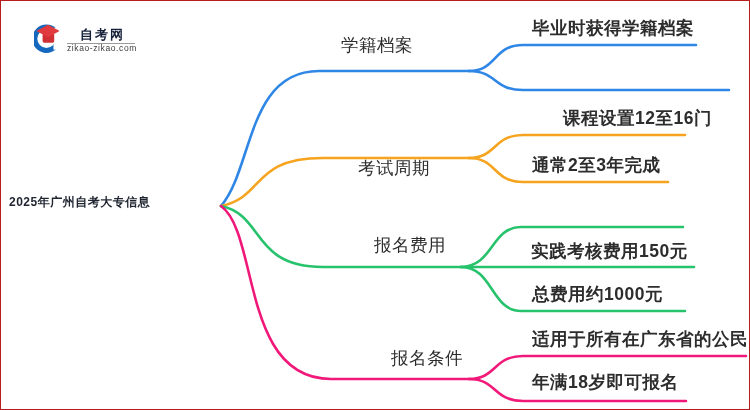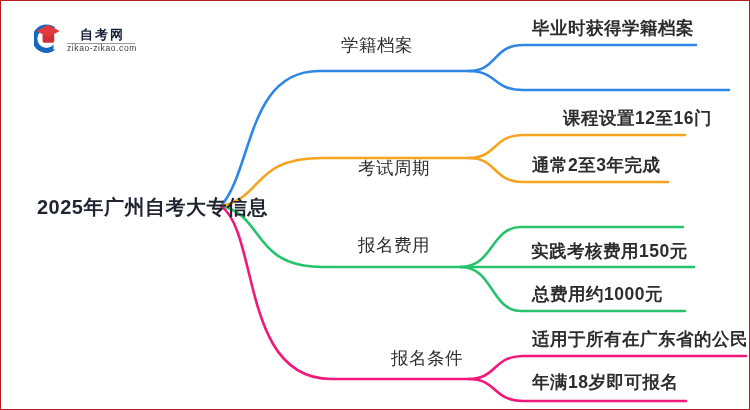--- a/index.html
+++ b/index.html
@@ -8,21 +8,21 @@
     border:1px solid #b91c1c;box-sizing:border-box;overflow:hidden;
     font-family:"Liberation Sans","DejaVu Sans",sans-serif;
   }
   .lines{position:absolute;left:0;top:0;width:750px;height:410px;}
   .lines path{fill:none;stroke-width:2.6;stroke-linecap:round;}
   .node{
     position:absolute;color:#2d2d2d;font-size:17.5px;font-weight:700;
     white-space:nowrap;letter-spacing:0.5px;line-height:1.2;
   }
   .root-node{
-    left:36px;top:194px;font-size:20px;font-weight:600;color:#1f2430;
+    left:8px;top:194px;font-size:12px;font-weight:600;color:#1f2430;
     letter-spacing:0.5px;
   }
   .branch-label{font-weight:500;}
   
   .logo{position:absolute;left:32px;top:12px;width:130px;height:44px;}
   .logo-icon{position:absolute;left:1px;top:8px;width:28px;height:34px;}
   .logo-name{
     position:absolute;left:47px;top:13px;font-size:13px;font-weight:700;
     color:#16213a;letter-spacing:2px;white-space:nowrap;
   }
@@ -68,21 +68,21 @@
     </svg>
     <div class="logo-name">自考网</div>
     <div class="logo-divider"></div>
     <div class="logo-domain">zikao-zikao.com</div>
   </div>
 
   <div class="node root-node">2025年广州自考大专信息</div>
 
   <div class="node branch-label" style="left:340px;top:34px;">学籍档案</div>
   <div class="node branch-label" style="left:357px;top:124px;margin-top:33px;">考试周期</div>
-  <div class="node branch-label" style="left:357px;top:234px;">报名费用</div>
+  <div class="node branch-label" style="left:373px;top:234px;">报名费用</div>
   <div class="node branch-label" style="left:358px;top:347px;margin-left:32px;">报名条件</div>
 
   <div class="node" style="left:531px;top:17px;">毕业时获得学籍档案</div>
 
   <div class="node" style="left:530px;top:107px;margin-left:32px;">课程设置12至16门</div>
   <div class="node" style="left:531px;top:154px;">通常2至3年完成</div>
 
   <div class="node" style="left:530px;top:240px;">实践考核费用150元</div>
   <div class="node" style="left:531px;top:283px;">总费用约1000元</div>
 

